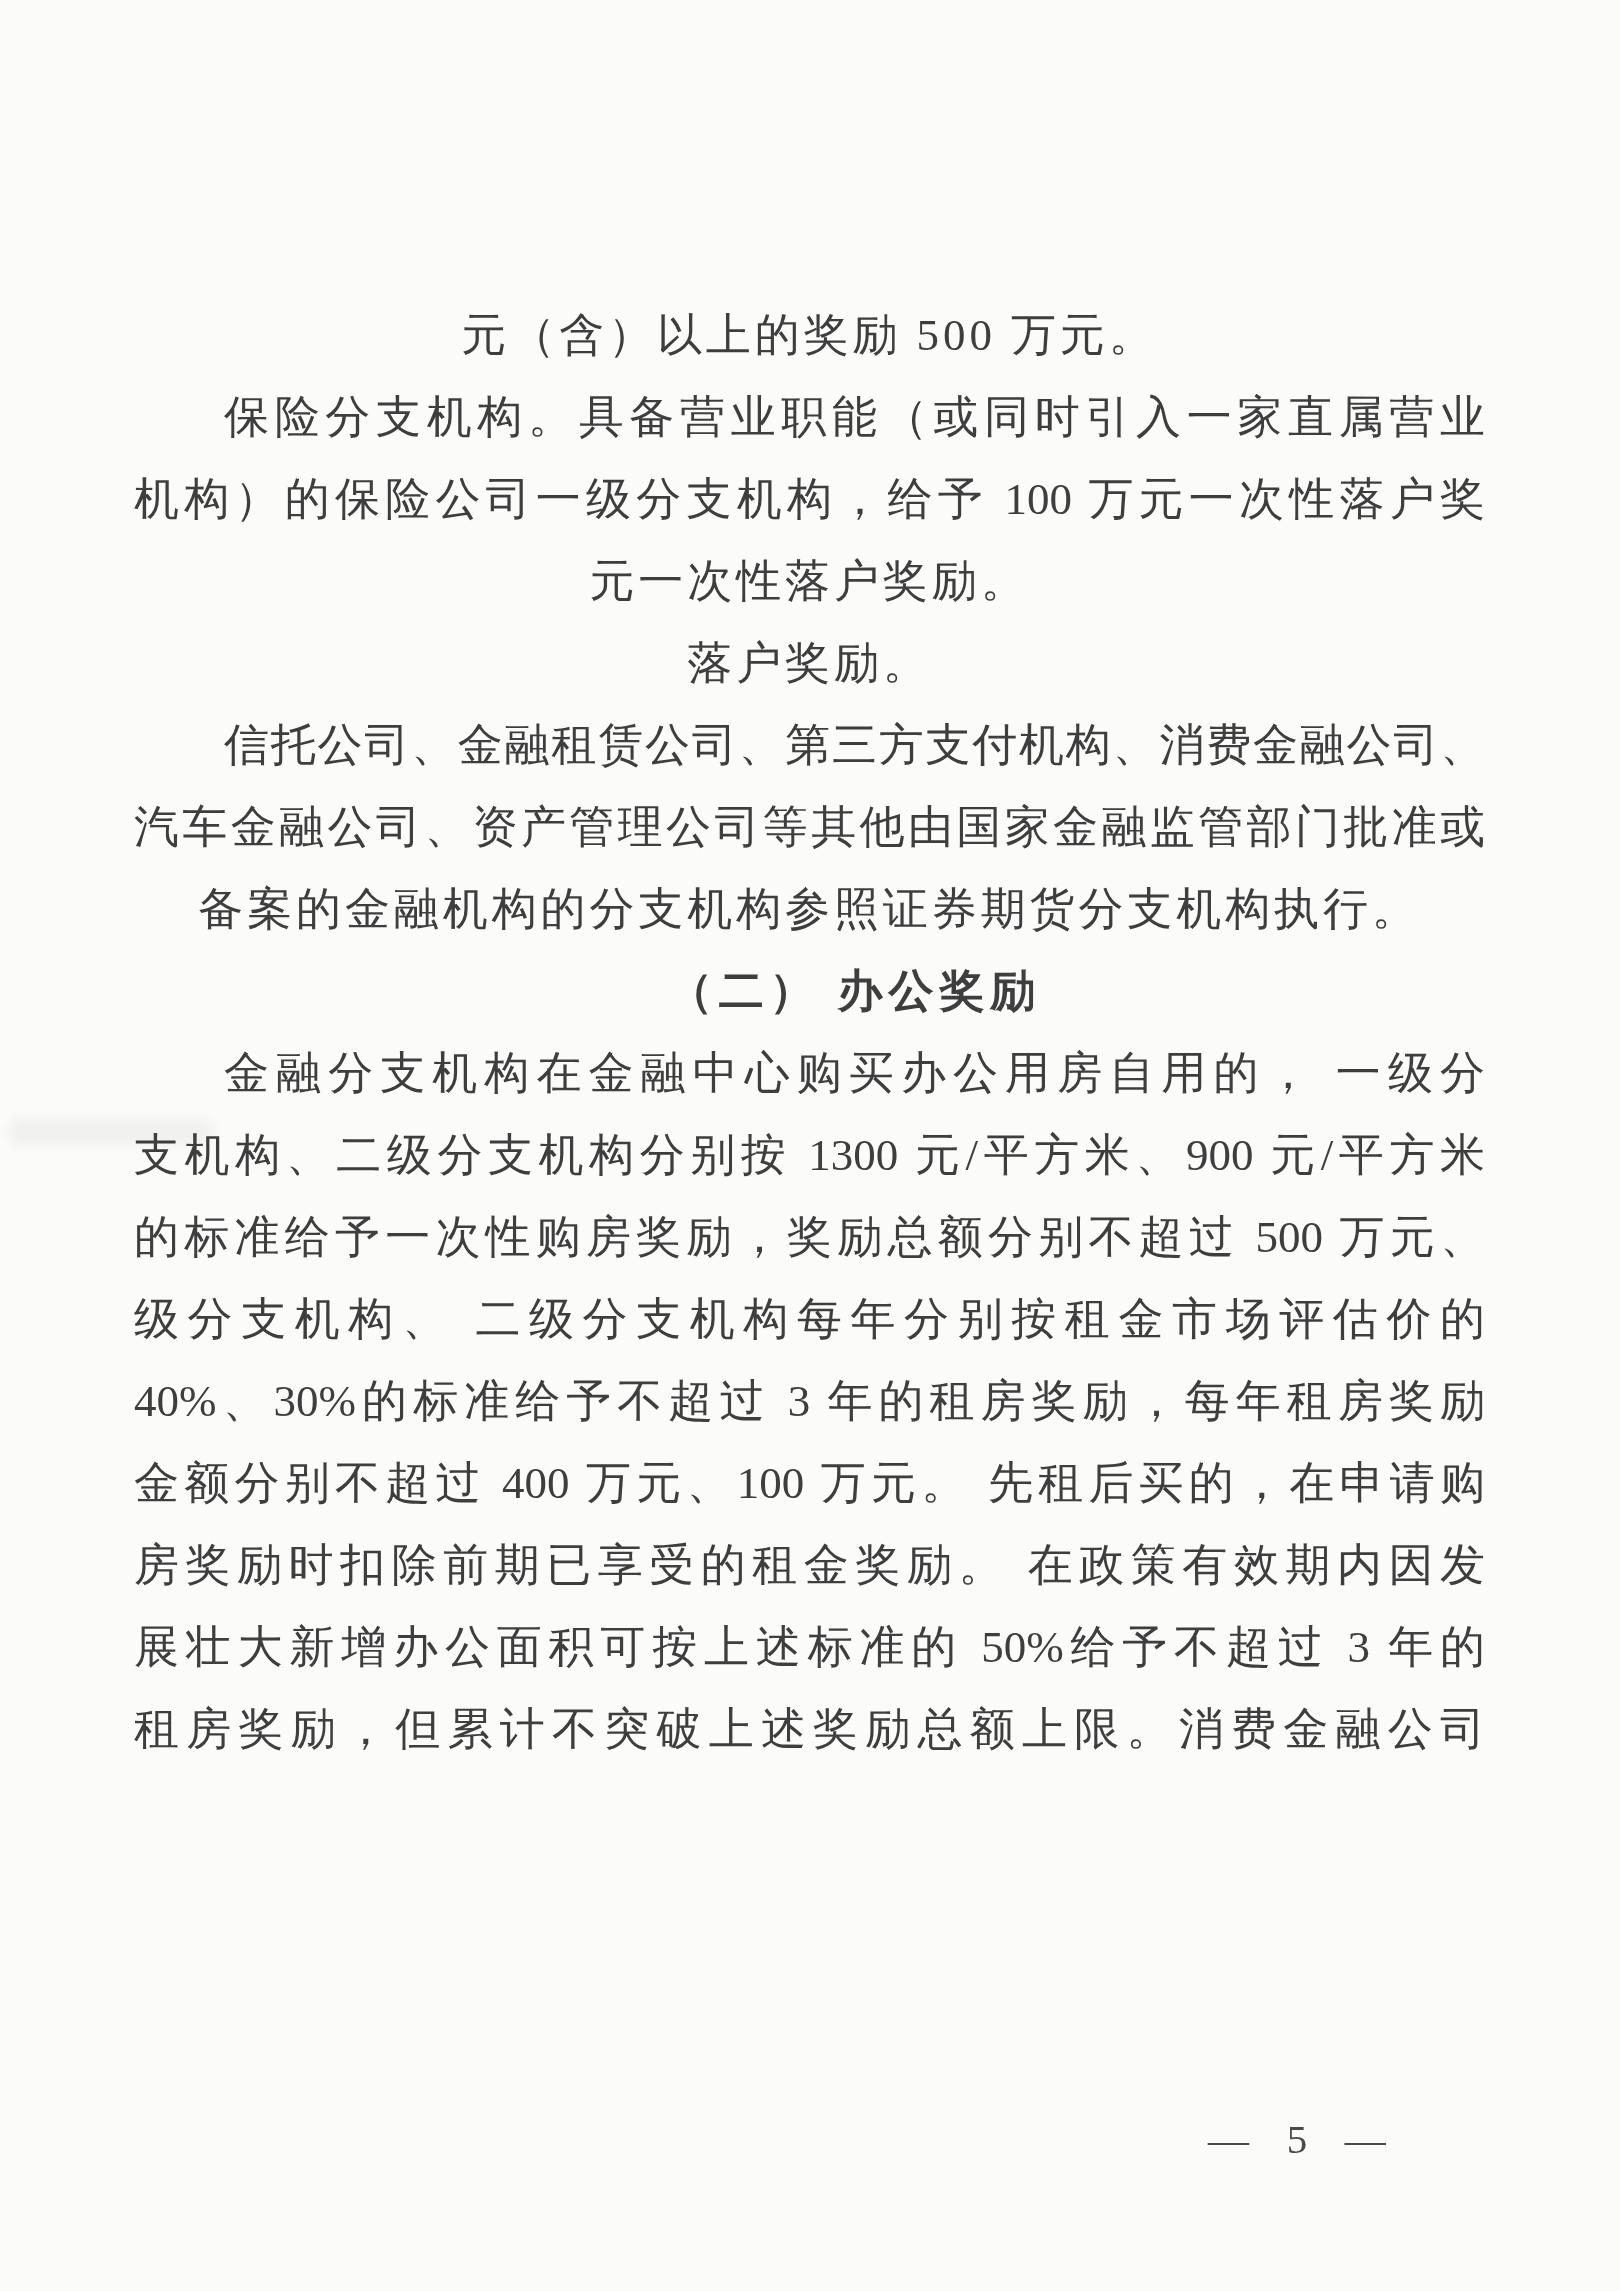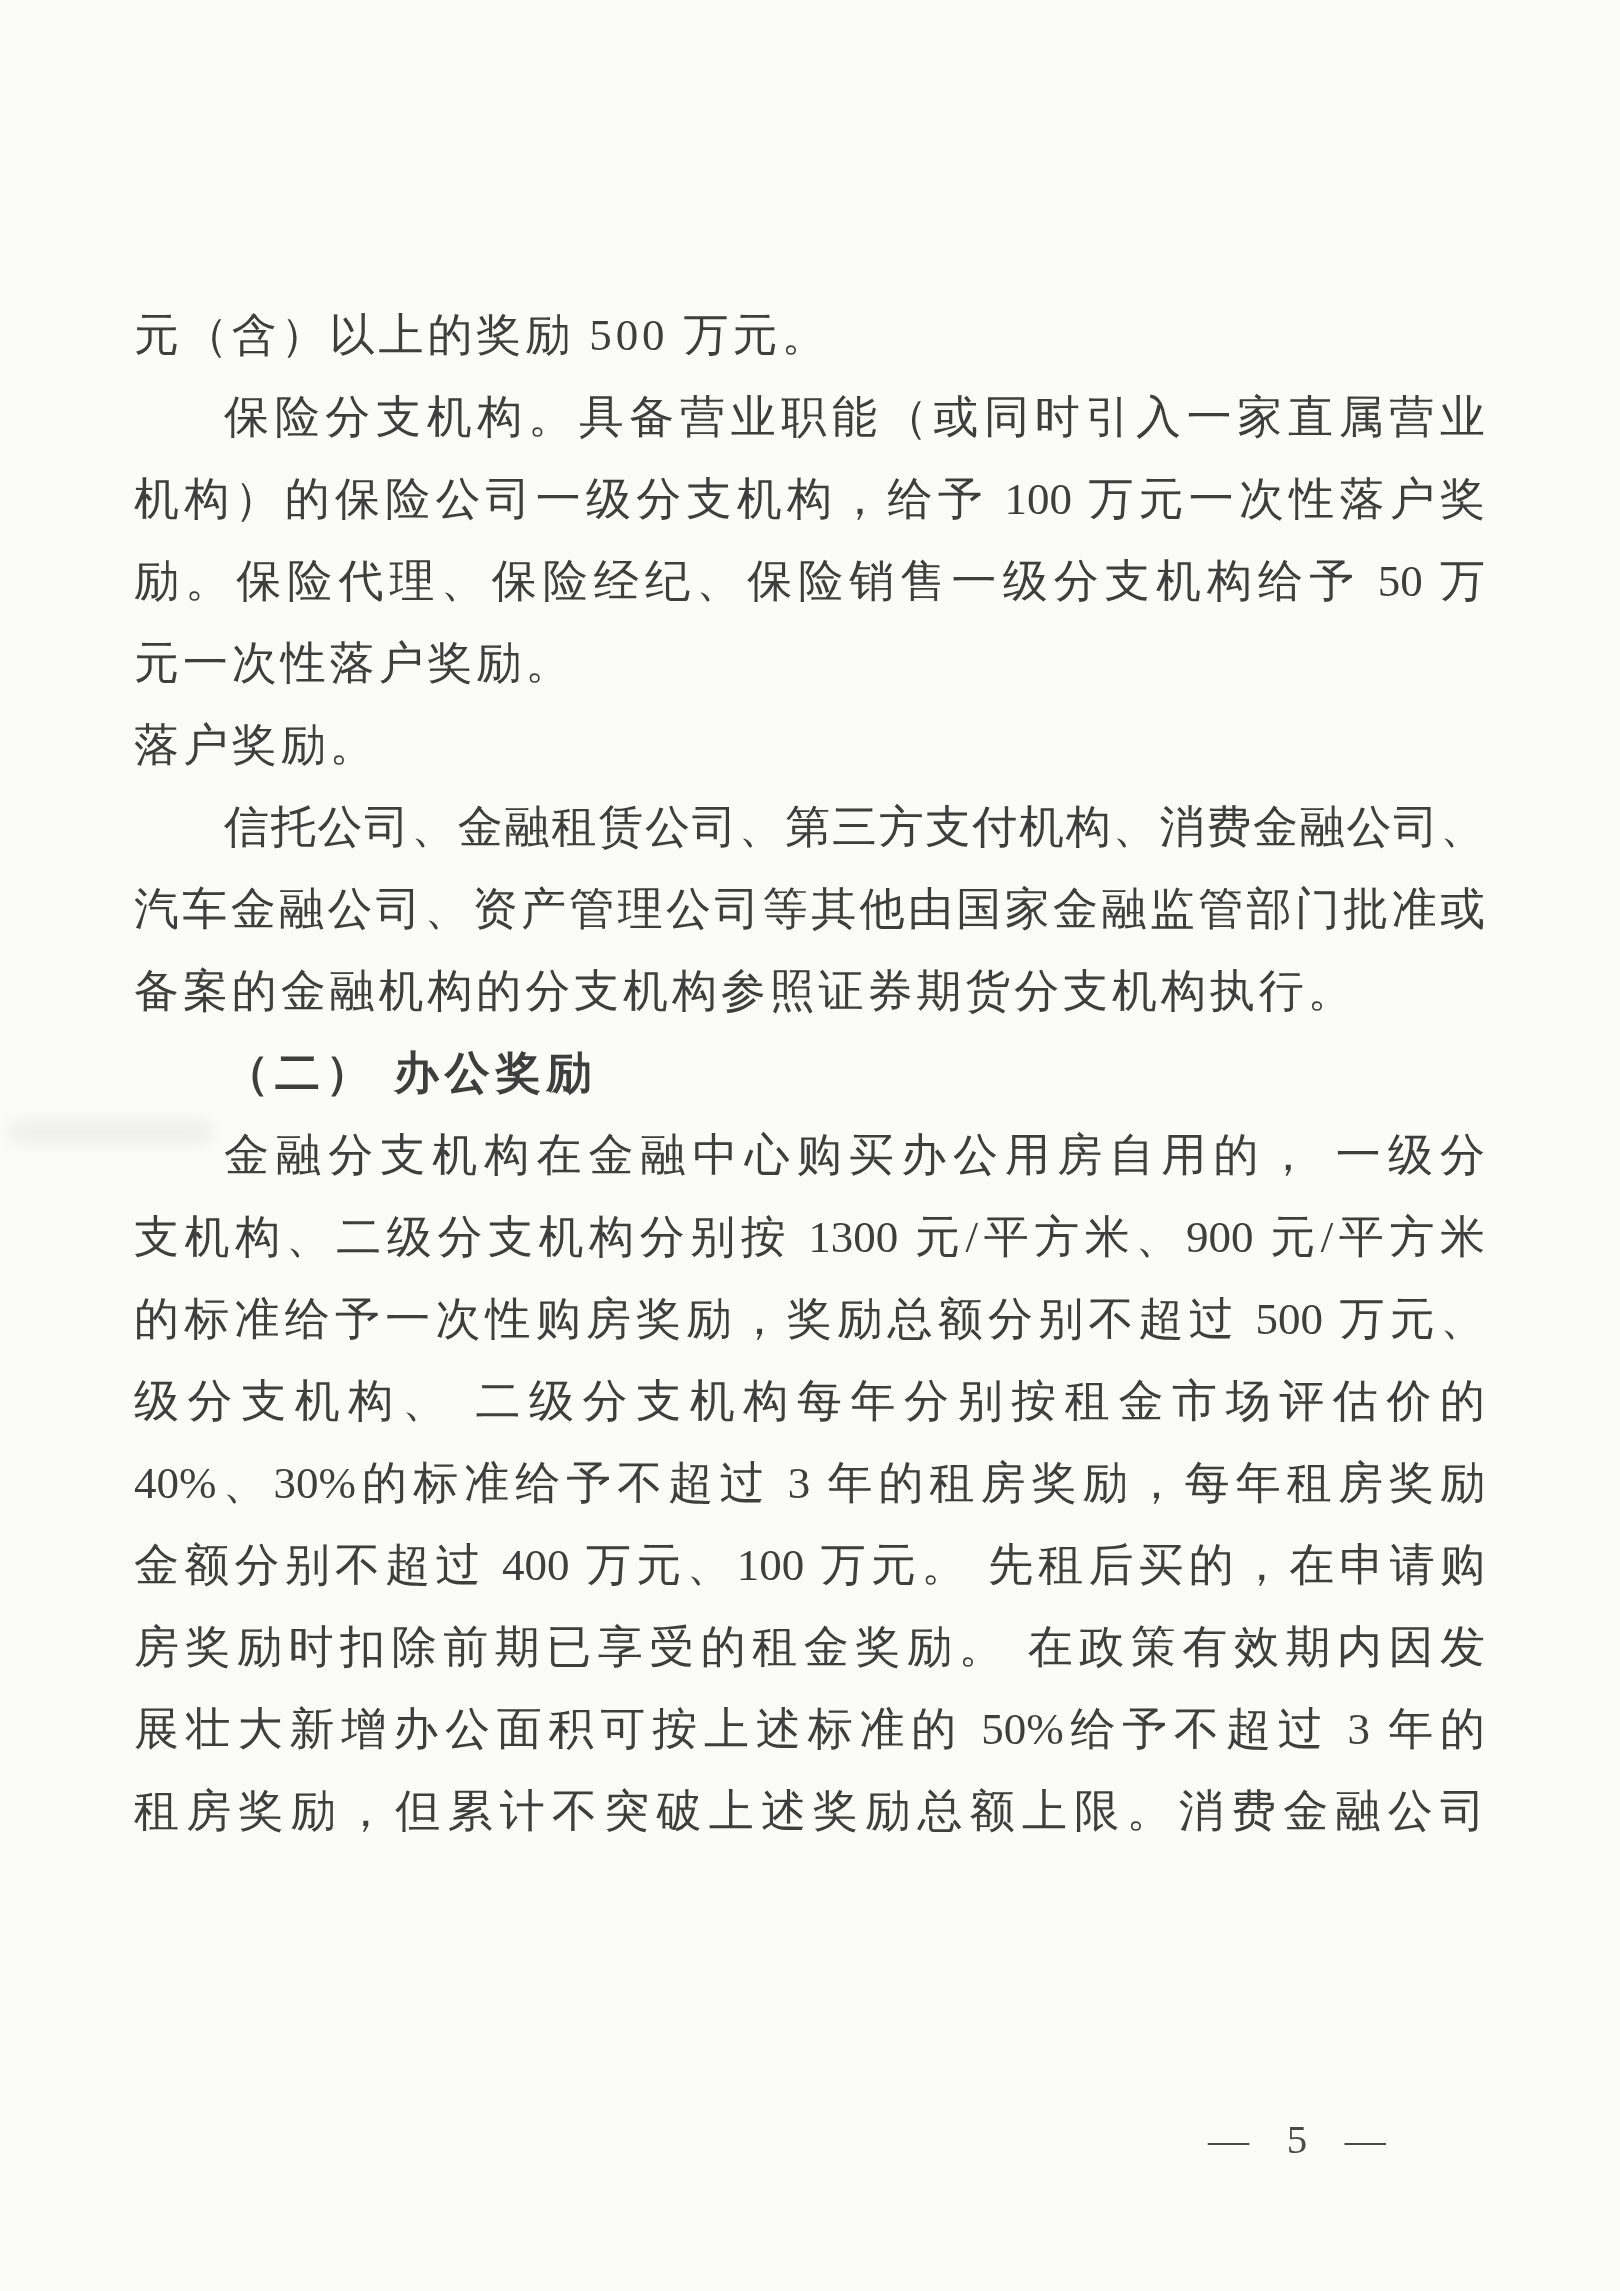--- a/index.html
+++ b/index.html
@@ -32,21 +32,21 @@
     left: 134px;
     top: 294px;
     width: 1351px;
     font-size: 45px;
     line-height: 82px;
     color: #3e3e3e;
     letter-spacing: 3.9px;
   }
   .ln {
     white-space: nowrap;
-    text-align: left;
+    text-align: center;
   }
   .ln.j {
     white-space: normal;
     text-align: justify;
     text-align-last: justify;
     text-justify: inter-character;
     letter-spacing: 0;
   }
   .ln.ind {
     text-indent: 2em;
@@ -69,21 +69,20 @@
 <body>
 
 <div class="page">
 
   <div class="smudge"></div>
 
   <div class="textblock">
     <div class="ln">元（含）以上的奖励 500 万元。</div>
     <div class="ln ind j">保险分支机构。具备营业职能（或同时引入一家直属营业</div>
     <div class="ln j">机构）的保险公司一级分支机构，给予 100 万元一次性落户奖</div>
-    <div class="ln j">励。保险代理、保险经纪、保险销售一级分支机构给予 50 万</div>
     <div class="ln">元一次性落户奖励。</div>
     <div class="ln">落户奖励。</div>
     <div class="ln ind j">信托公司、金融租赁公司、第三方支付机构、消费金融公司、</div>
     <div class="ln j">汽车金融公司、资产管理公司等其他由国家金融监管部门批准或</div>
     <div class="ln">备案的金融机构的分支机构参照证券期货分支机构执行。</div>
     <div class="ln ind heading">（二） 办公奖励</div>
     <div class="ln ind j">金融分支机构在金融中心购买办公用房自用的， 一级分</div>
     <div class="ln j">支机构、二级分支机构分别按 1300 元/平方米、900 元/平方米</div>
     <div class="ln j">的标准给予一次性购房奖励，奖励总额分别不超过 500 万元、</div>
     <div class="ln j">级分支机构、 二级分支机构每年分别按租金市场评估价的</div>

